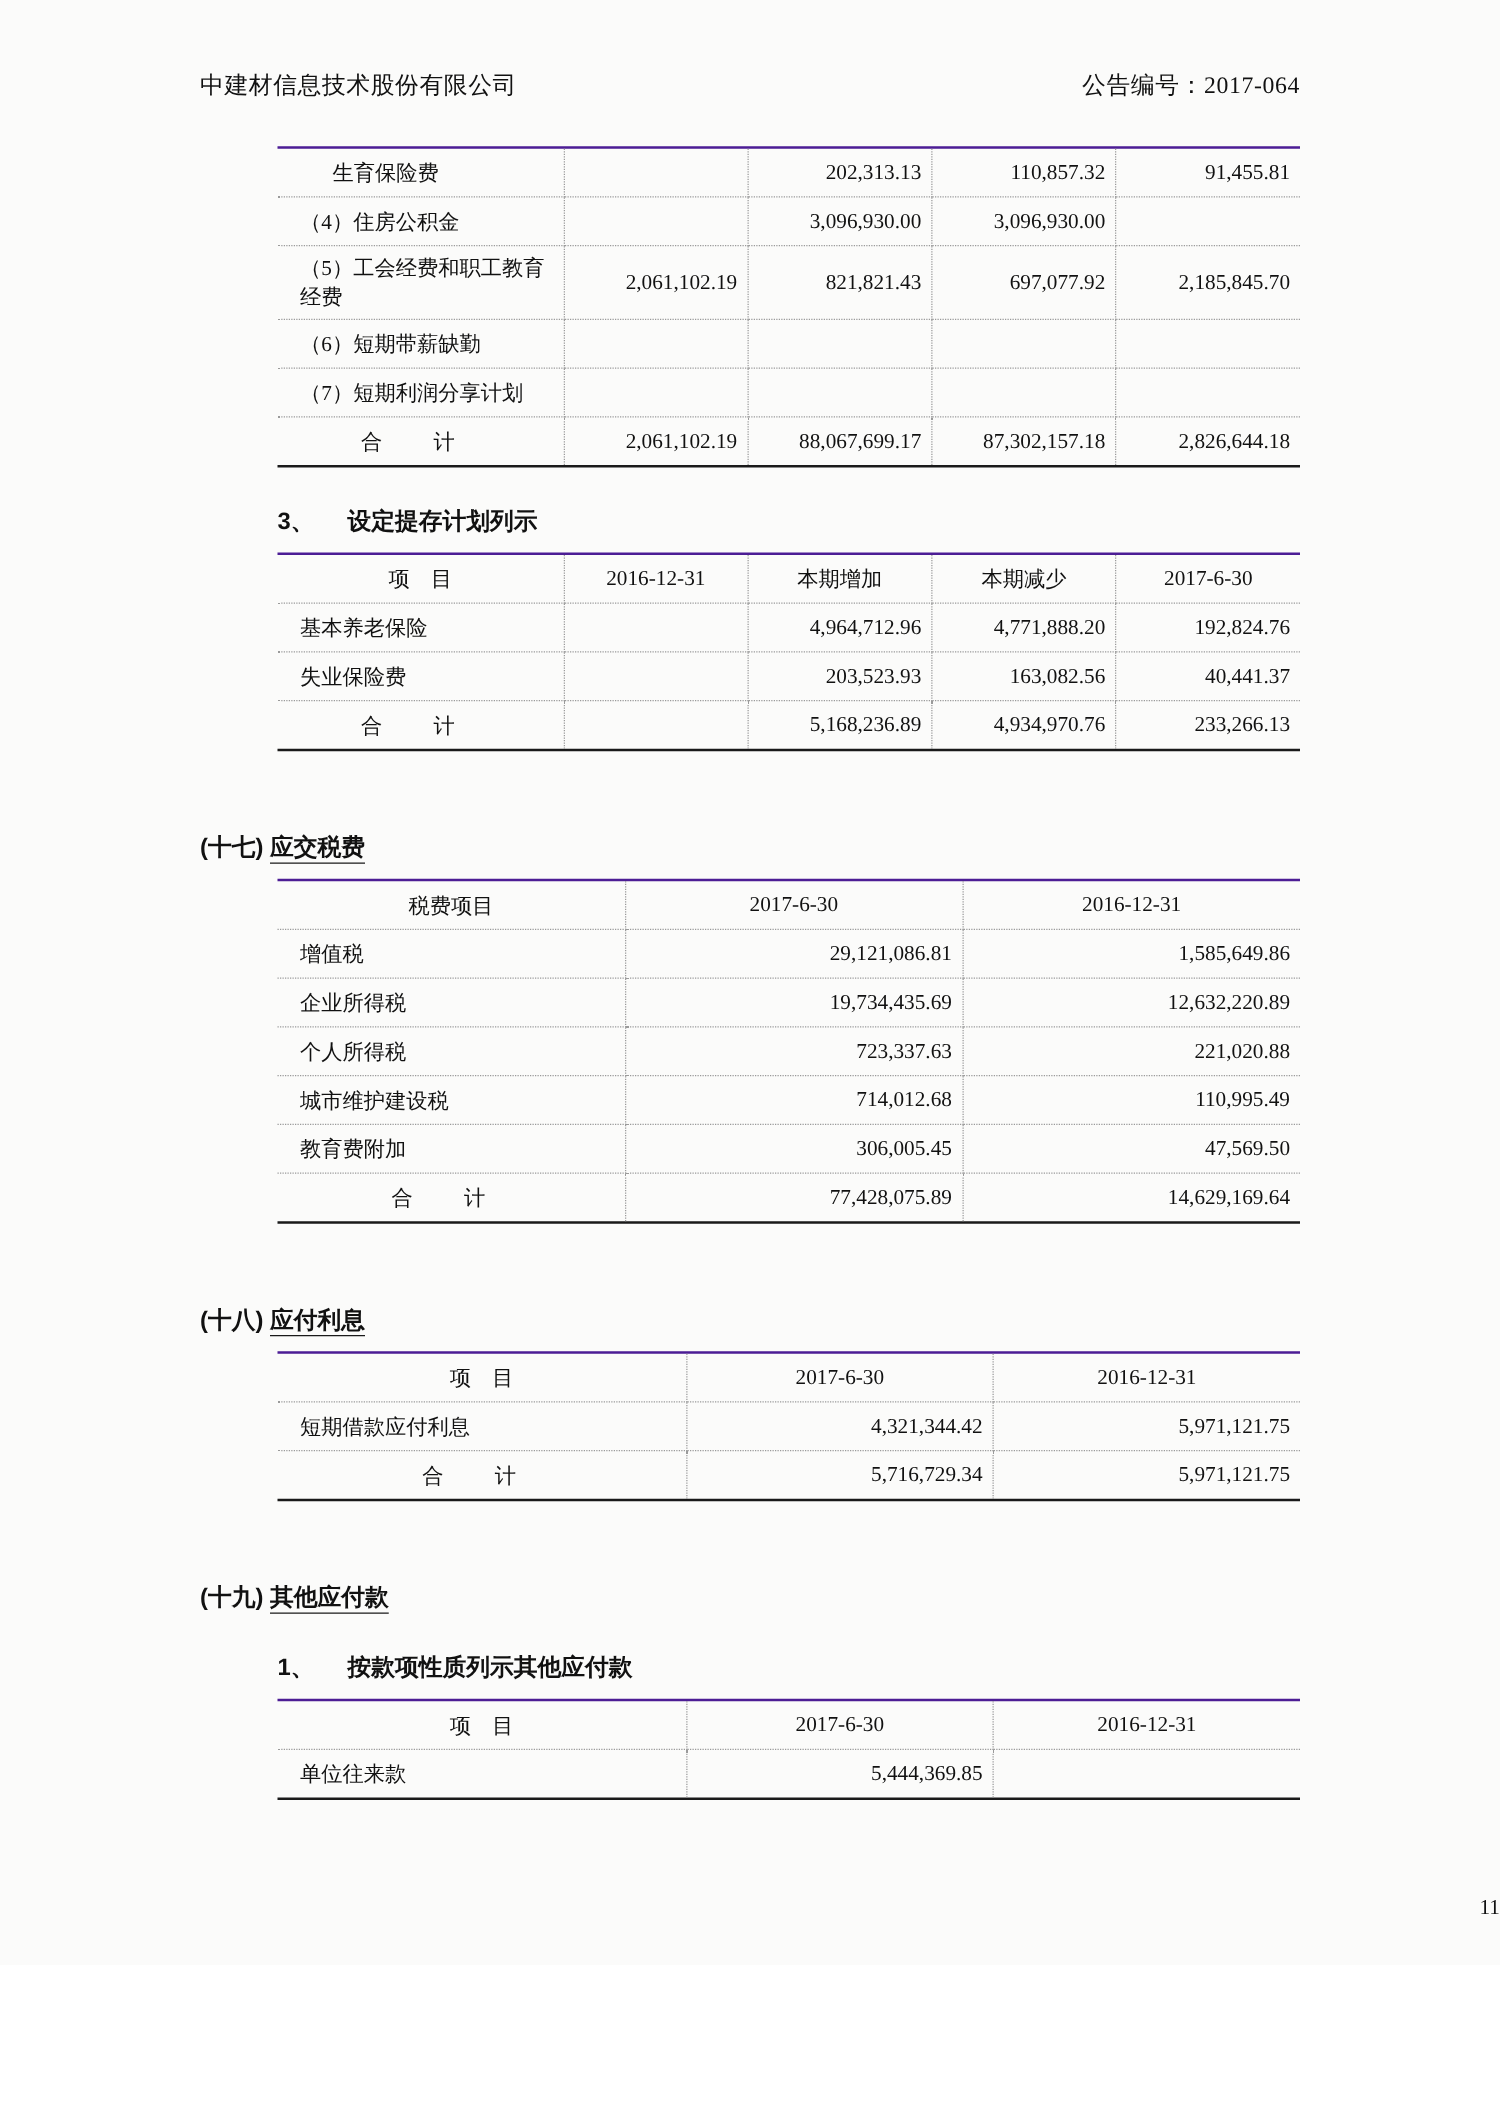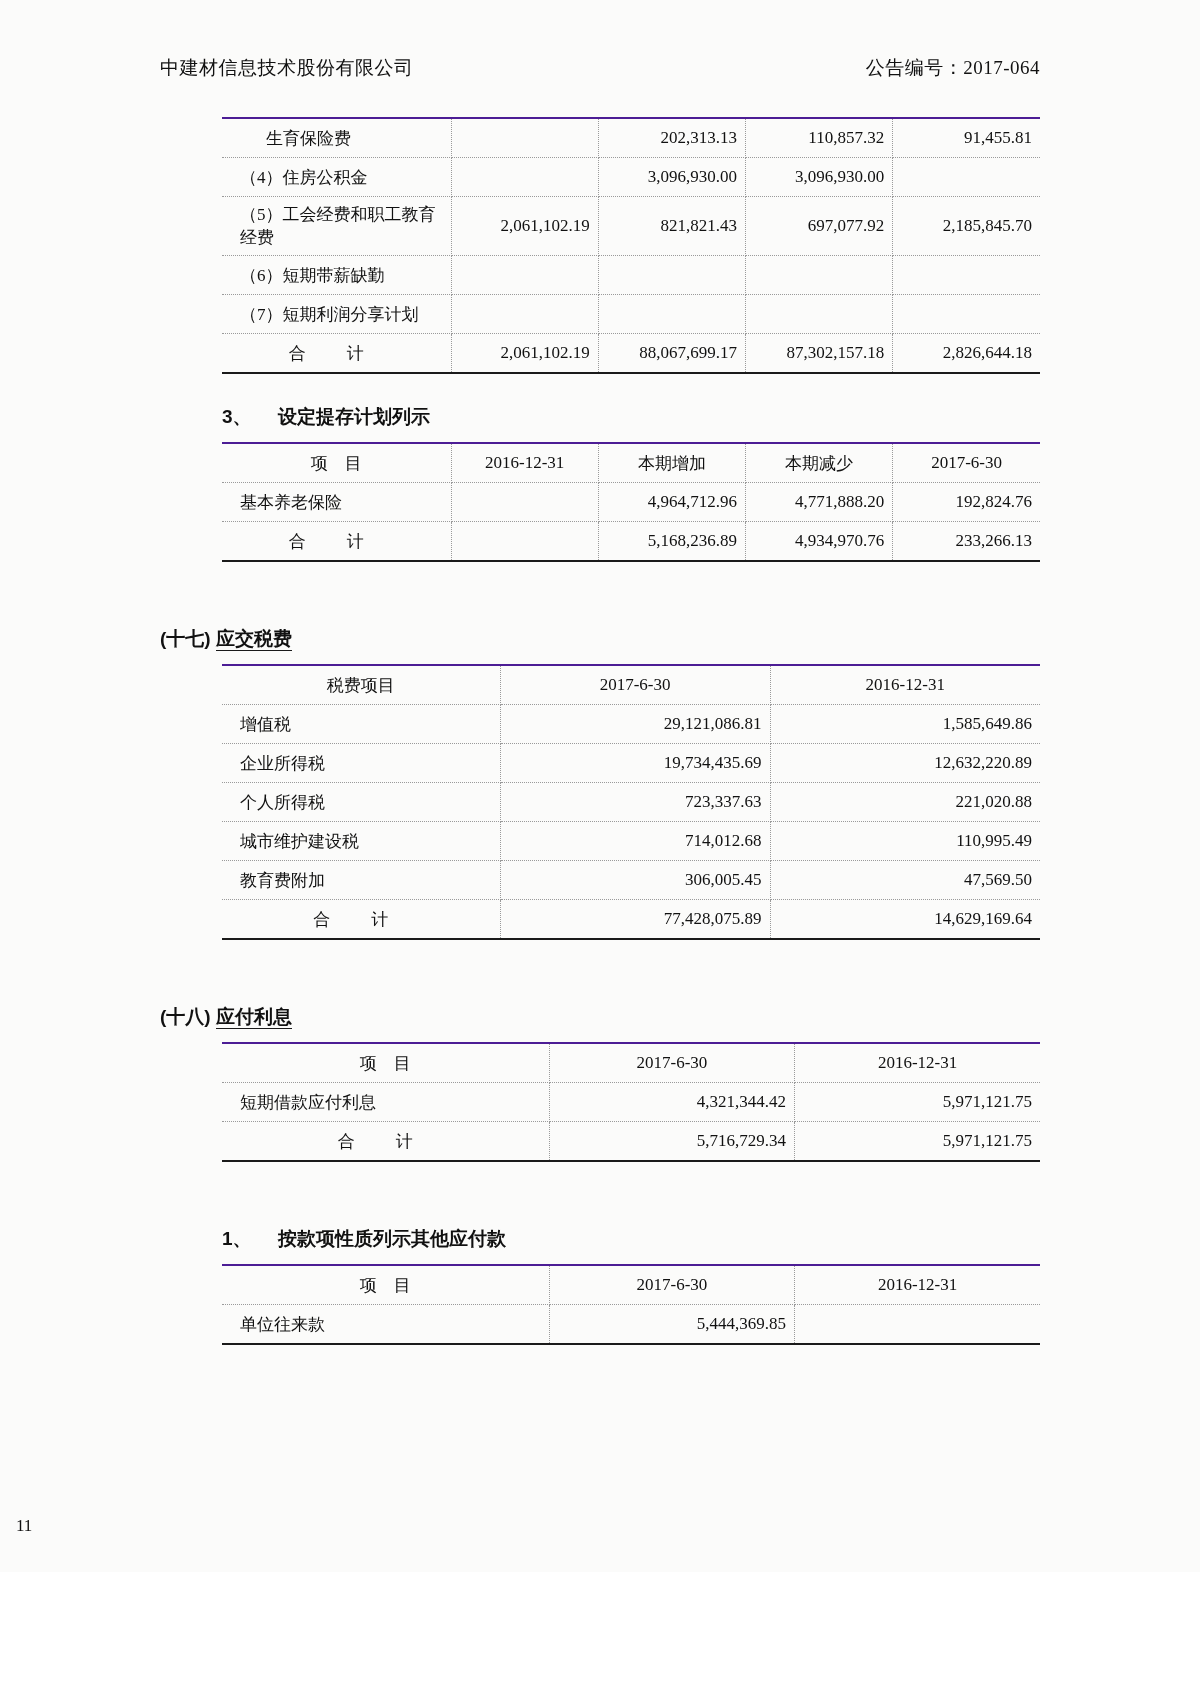--- a/index.html
+++ b/index.html
@@ -136,21 +136,21 @@
     margin-left: 62px;
     margin-right: 0;
   }
   .gap-md { height: 34px; }
 
   .page-num {
     position: absolute;
     bottom: 36px;
     left: 16px;
     right: 0;
-    text-align: left;
+    text-align: right;
     font-size: 17px;
     font-family: "Liberation Serif", serif;
   }
 </style>
 </head>
 <body>
 
 <div class="page">
   <div class="page-inner">
 
@@ -236,20 +236,27 @@
             <td class="ctr vline-r">本期减少</td>
             <td class="ctr">2017-6-30</td>
           </tr>
           <tr>
             <td class="lbl vline-r">基本养老保险</td>
             <td class="num vline-r"></td>
             <td class="num vline-r">4,964,712.96</td>
             <td class="num vline-r">4,771,888.20</td>
             <td class="num">192,824.76</td>
           </tr>
+          <tr>
+            <td class="lbl vline-r">失业保险费</td>
+            <td class="num vline-r"></td>
+            <td class="num vline-r">203,523.93</td>
+            <td class="num vline-r">163,082.56</td>
+            <td class="num">40,441.37</td>
+          </tr>
           <tr class="totalrow">
             <td class="ctr spacer-lbl vline-r">合　计</td>
             <td class="num vline-r"></td>
             <td class="num vline-r">5,168,236.89</td>
             <td class="num vline-r">4,934,970.76</td>
             <td class="num">233,266.13</td>
           </tr>
         </tbody>
       </table>
     </div>
@@ -335,20 +342,23 @@
             <td class="ctr spacer-lbl vline-r">合　计</td>
             <td class="num vline-r">5,716,729.34</td>
             <td class="num">5,971,121.75</td>
           </tr>
         </tbody>
       </table>
     </div>
 
     <div class="gap-md"></div>
 
+    <div class="sec-h lvl1">
+      <span class="idx">(十九)</span><span class="txt">其他应付款</span>
+    </div>
 
     <div class="sec-h lvl2">
       <span class="idx sub">1、</span><span class="txt">按款项性质列示其他应付款</span>
     </div>
 
     <div class="block tblwrap">
       <table class="fin">
         <colgroup>
           <col style="width:40%">
           <col style="width:30%">

